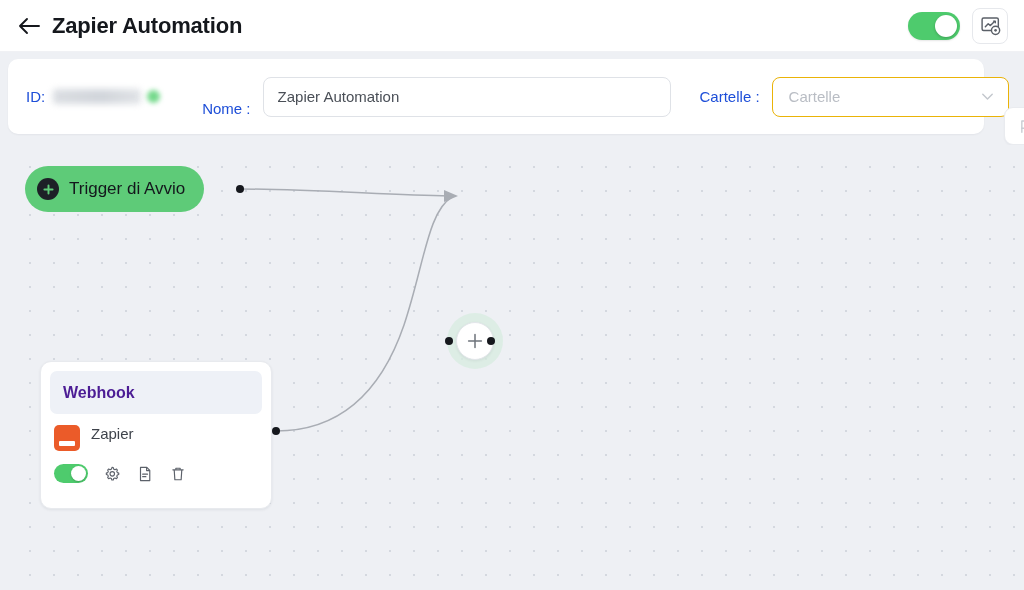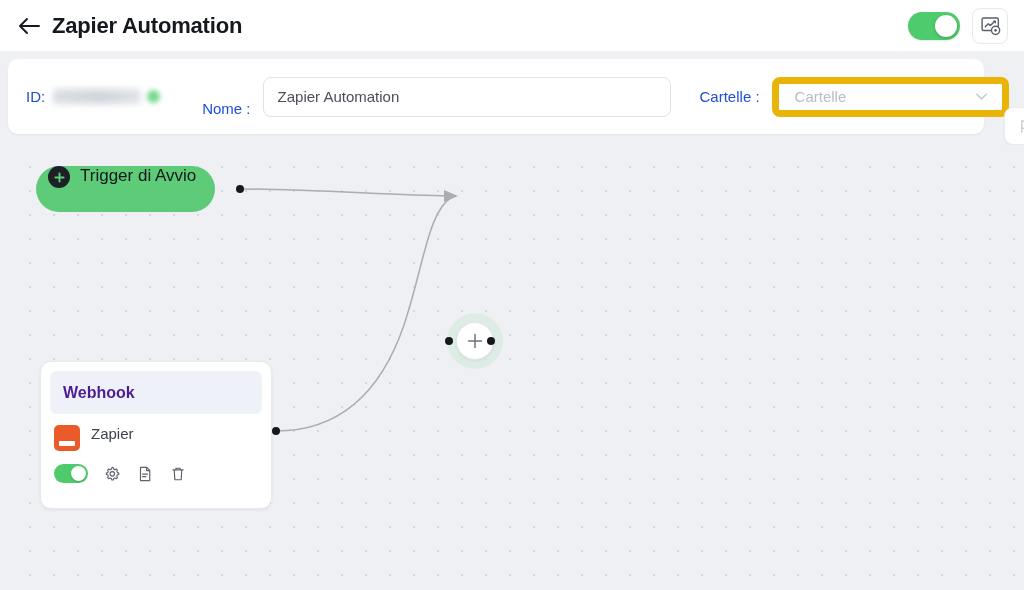--- a/index.html
+++ b/index.html
@@ -63,21 +63,21 @@
     filter: blur(2.6px); margin-left:-2px;
   }
   .nome-group { display:flex; align-items:flex-end; gap:12px; }
   .text-input {
     width:408px; height:40px; border:1px solid #dfe2e7; border-radius:8px;
     background:#fff; font-size:15px; color:#4a4f57; padding:0 14px;
     font-family:"Liberation Sans", sans-serif; outline:none;
   }
   .cartelle-group { display:flex; align-items:center; gap:12px; margin-left:29px; }
   .select-box {
-    width:237px; height:40px; border:7px solid #eab308; border-radius:8px;
+    width:237px; height:40px; border:1px solid #eab308; border-radius:8px;
     background:#fff; display:flex; align-items:center; padding:0 12px 0 16px;
     cursor:pointer;
   }
   .select-placeholder { font-size:15px; color:#b9bdc4; flex:1; }
 
   
   .side-btns {
     position:absolute; right:-26px; top:55px; display:flex; flex-direction:column; gap:8px;
   }
   .side-btn {
@@ -92,22 +92,22 @@
     background-color:#eef0f4;
     background-image: radial-gradient(#d4d8df 1.1px, transparent 1.2px);
     background-size: 24px 24px;
     background-position: 10px 10px;
     overflow:hidden;
   }
   .edges { position:absolute; left:0; top:0; width:1016px; height:445px; }
 
   
   .trigger-node {
-    position:absolute; left:28px; top:21px; height:46px;
-    background:#5ecb78; border-radius:23px; display:flex; align-items:flex-start;
+    position:absolute; left:17px; top:21px; height:46px;
+    background:#5ecb78; border-radius:23px; display:flex; align-items:center;
     padding:0 19px 0 12px; cursor:pointer; gap:10px;
   }
   .trigger-plus {
     width:22px; height:22px; border-radius:50%; background:#1d2027;
     display:flex; align-items:center; justify-content:center; flex:0 0 auto;
   }
   .trigger-label { font-size:17px; color:#14171c; font-weight:500; white-space:nowrap; }
 
   
   .plus-node {

